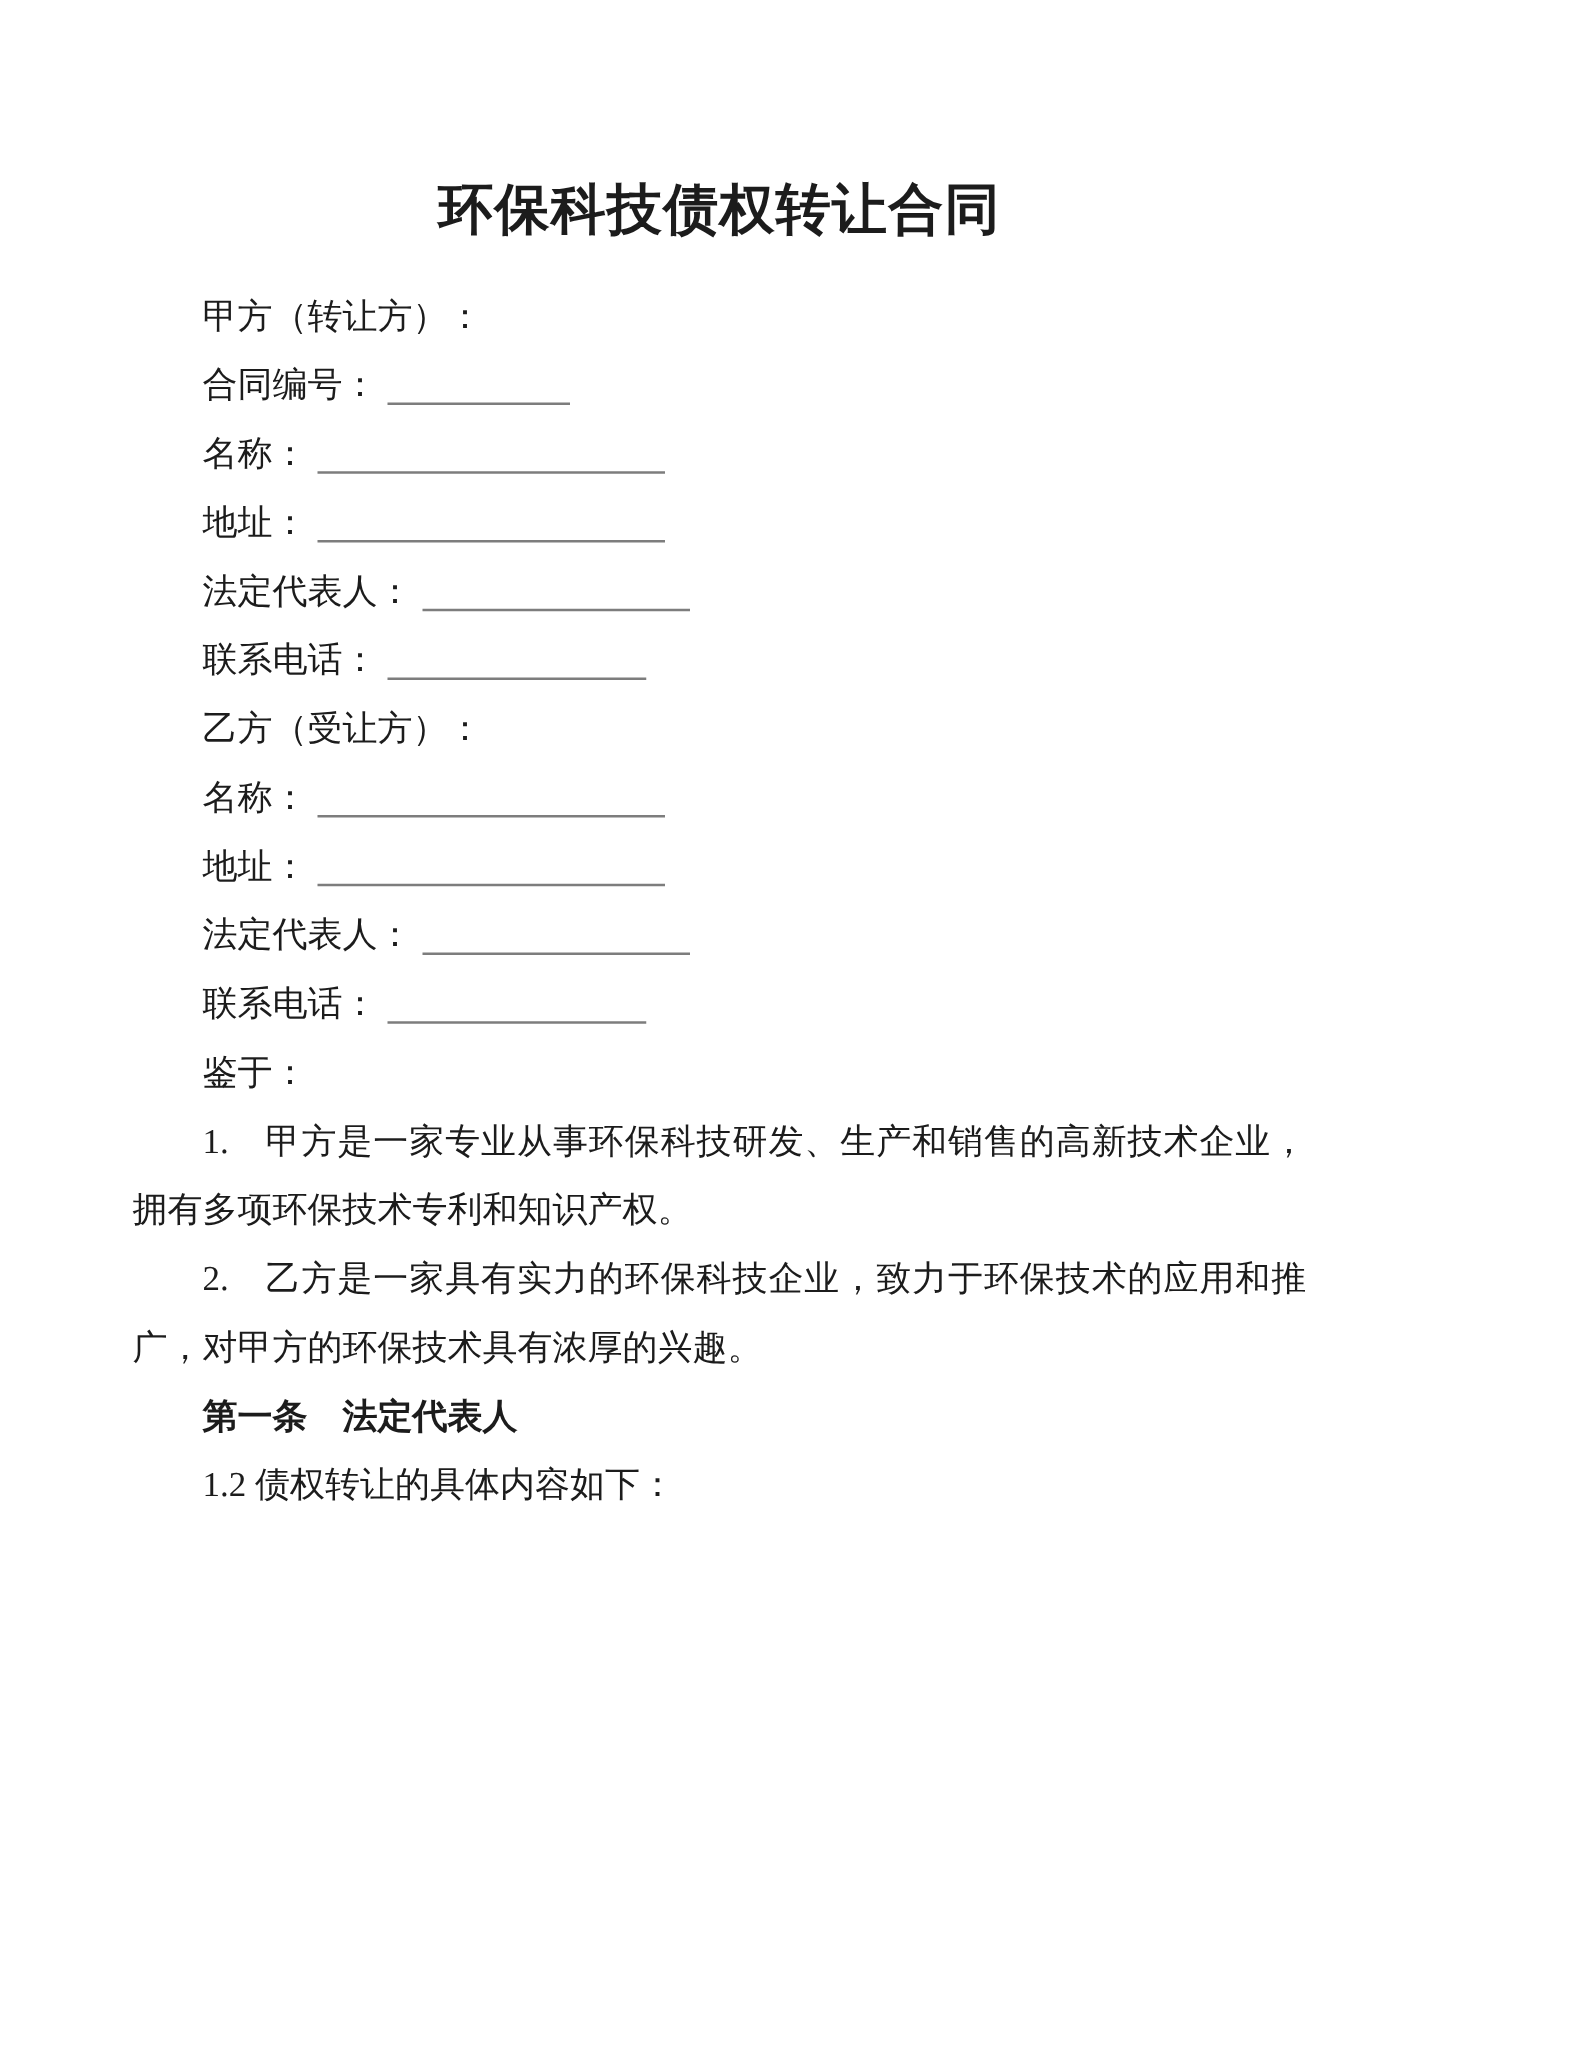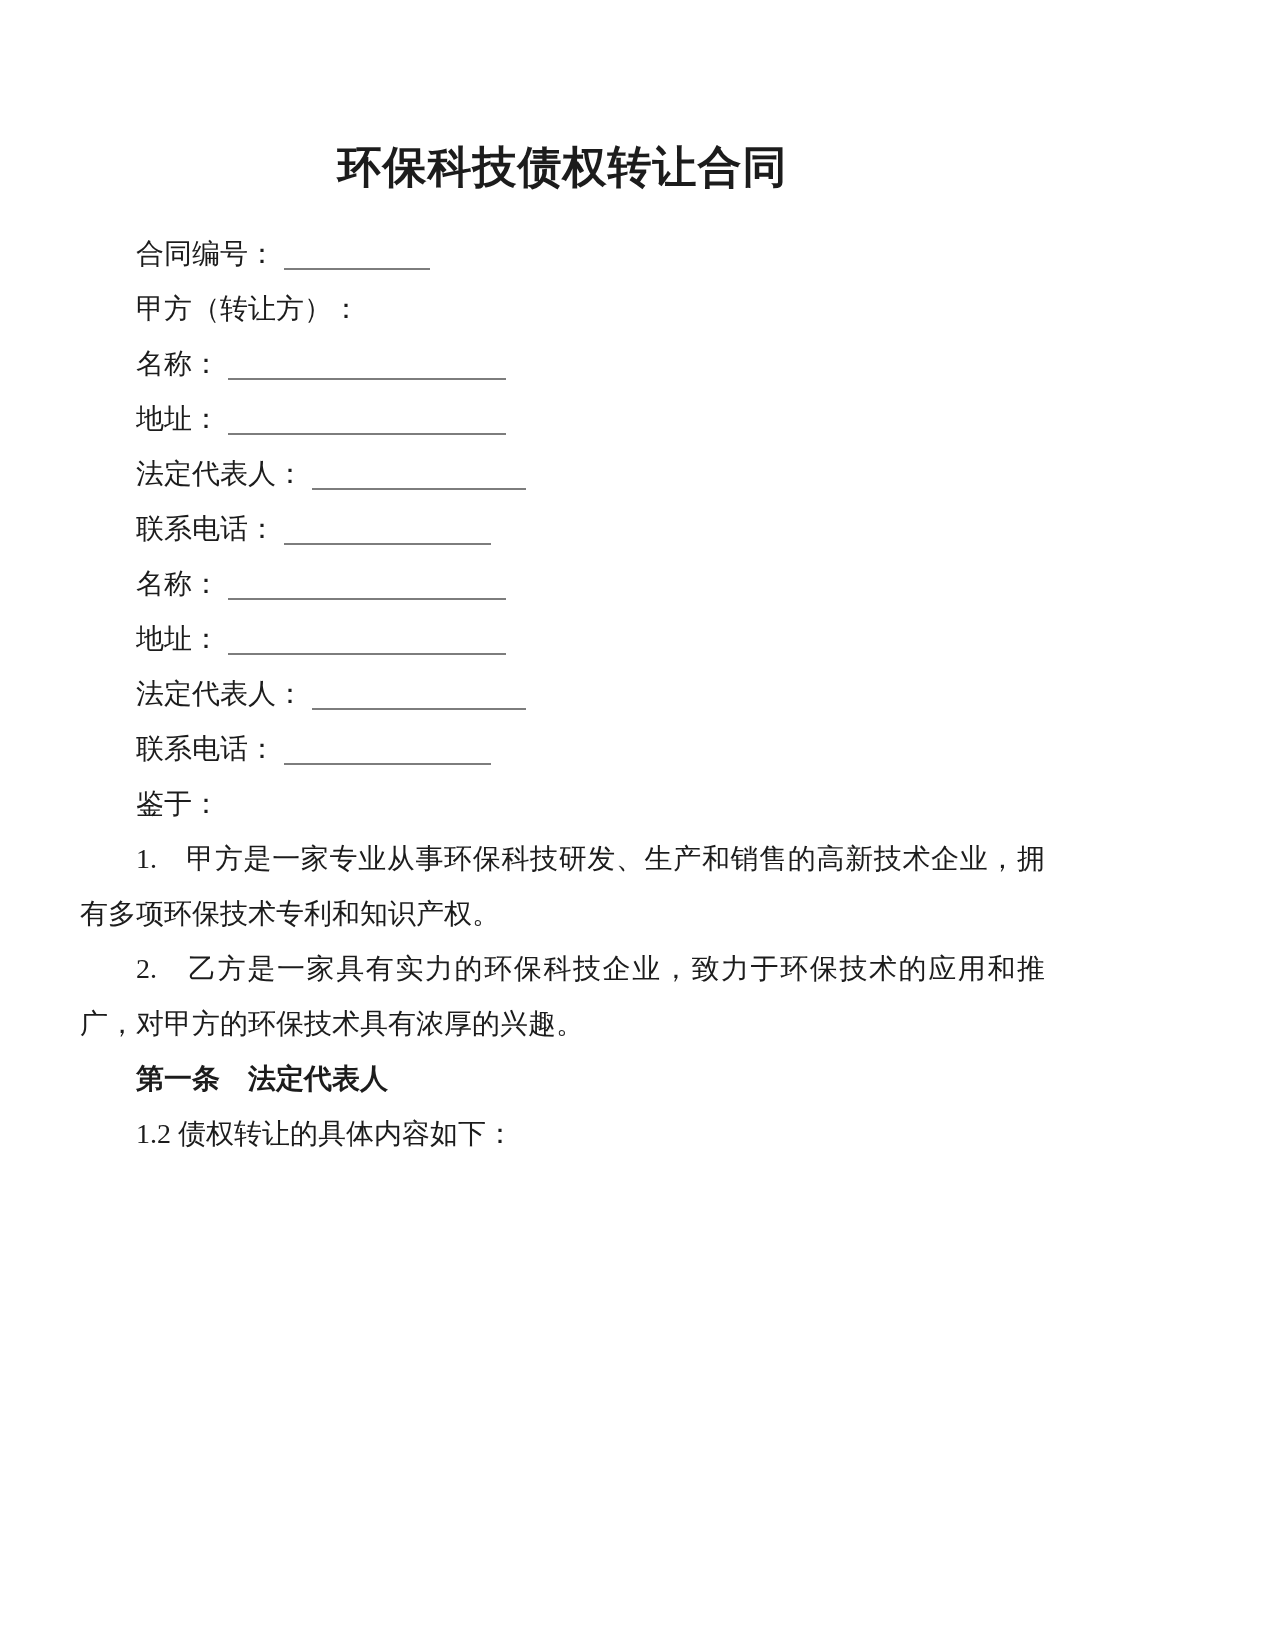--- a/index.html
+++ b/index.html
@@ -6,21 +6,21 @@
     margin: 0;
     padding: 0;
     background: #ffffff;
   }
   .page {
     position: relative;
     width: 1275px;
     height: 1650px;
     background: #ffffff;
     box-sizing: border-box;
-    padding: 138px 230px 0 80px;
+    padding: 138px 230px 0 106px;
     font-family: "Liberation Serif", "DejaVu Serif", serif;
     color: #1c1c1c;
     overflow: hidden;
   }
   .doc-title {
     margin: 0 0 28px 0;
     font-size: 44px;
     font-weight: bold;
     text-align: center;
     letter-spacing: 1px;
@@ -60,43 +60,46 @@
   .u-phone { width: 207px; }
 </style>
 </head>
 <body>
 
 <div class="page">
 
   <h1 class="doc-title">环保科技债权转让合同</h1>
 
   <div class="line">
-    <span>合同编号：</span><span class="ul u-short"></span>
+    <span>甲方（转让方）：</span>
   </div>
 
   <div class="line">
-    <span>甲方（转让方）：</span>
+    <span>合同编号：</span><span class="ul u-short"></span>
   </div>
 
   <div class="line">
     <span>名称：</span><span class="ul u-long"></span>
   </div>
 
   <div class="line">
     <span>地址：</span><span class="ul u-long"></span>
   </div>
 
   <div class="line">
     <span>法定代表人：</span><span class="ul u-rep"></span>
   </div>
 
   <div class="line">
     <span>联系电话：</span><span class="ul u-phone"></span>
   </div>
 
+  <div class="line">
+    <span>乙方（受让方）：</span>
+  </div>
 
   <div class="line">
     <span>名称：</span><span class="ul u-long"></span>
   </div>
 
   <div class="line">
     <span>地址：</span><span class="ul u-long"></span>
   </div>
 
   <div class="line">

